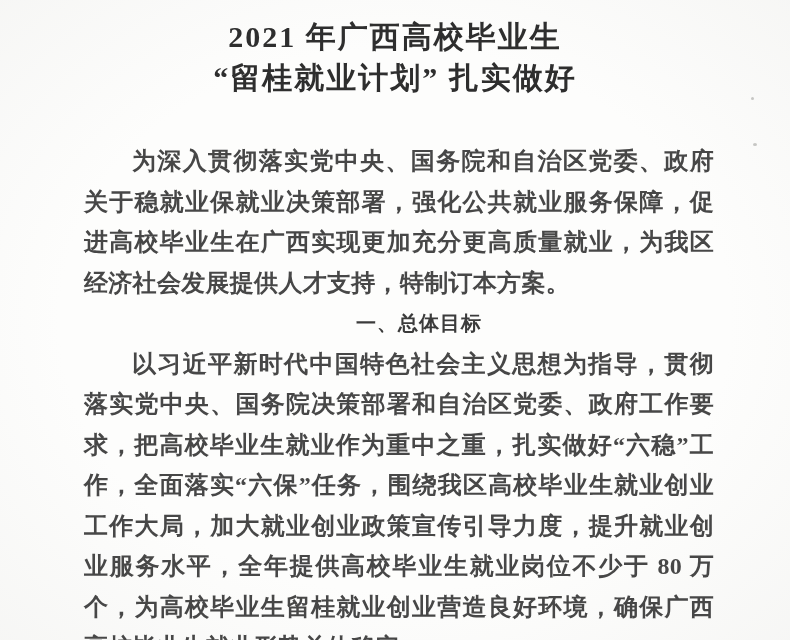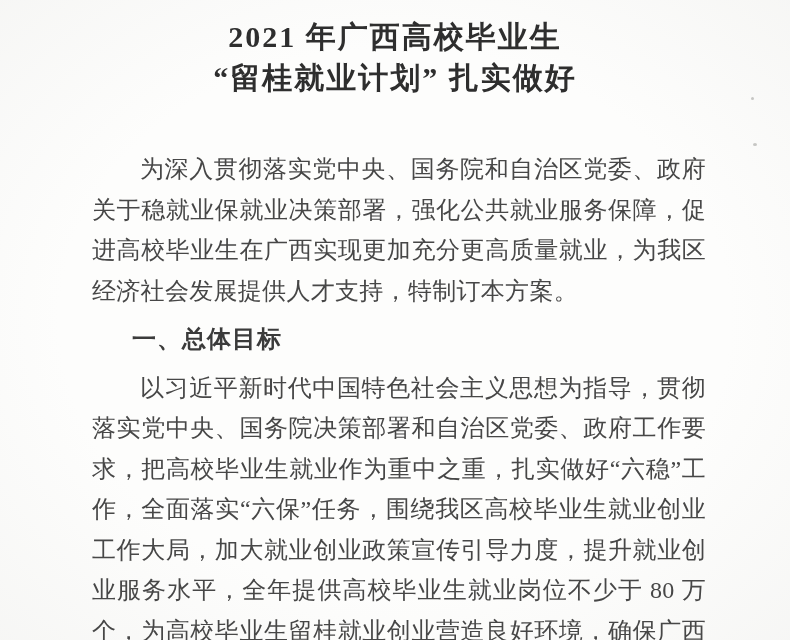--- a/index.html
+++ b/index.html
@@ -36,34 +36,36 @@
   .content {
     position: absolute;
     top: 141px;
     left: 84px;
     width: 630px;
     color: #474747;
     font-size: 24px;
     line-height: 40.5px;
   }
   .para {
-    margin: 8px;
+    margin: 0;
     text-indent: 2em;
     text-align: justify;
     letter-spacing: 0.3px;
+    font-weight: bold;
   }
   .heading {
     margin: 0;
     text-indent: 2em;
     font-family: "Liberation Sans", "DejaVu Sans", sans-serif;
     font-weight: 700;
-    font-size: 24px;
+    font-size: 20px;
     color: #3b3b3b;
     letter-spacing: 1px;
     line-height: 40.5px;
+    text-align: center;
   }
   .speck {
     position: absolute;
     background: #b9b9b6;
     border-radius: 50%;
     width: 3px;
     height: 3px;
     opacity: 0.8;
   }
   .speck-1 { left: 751px; top: 97px; }

